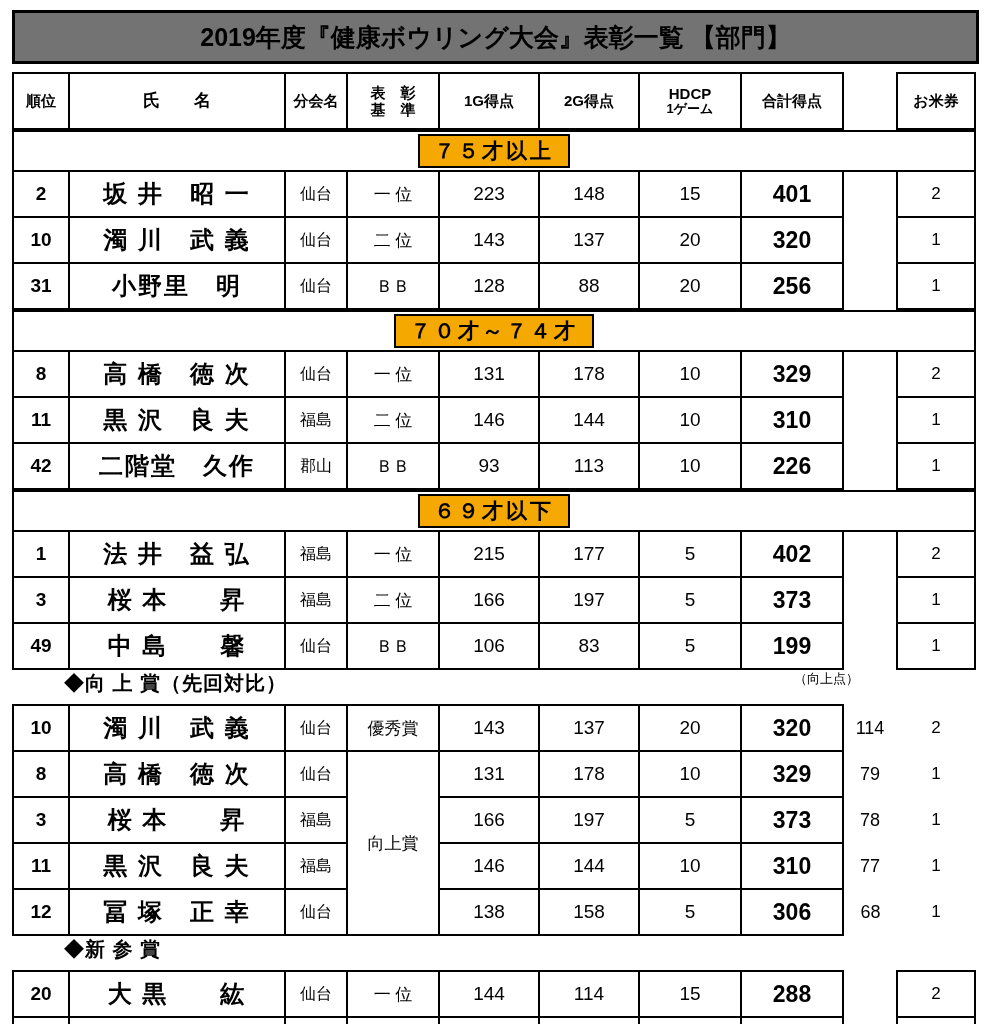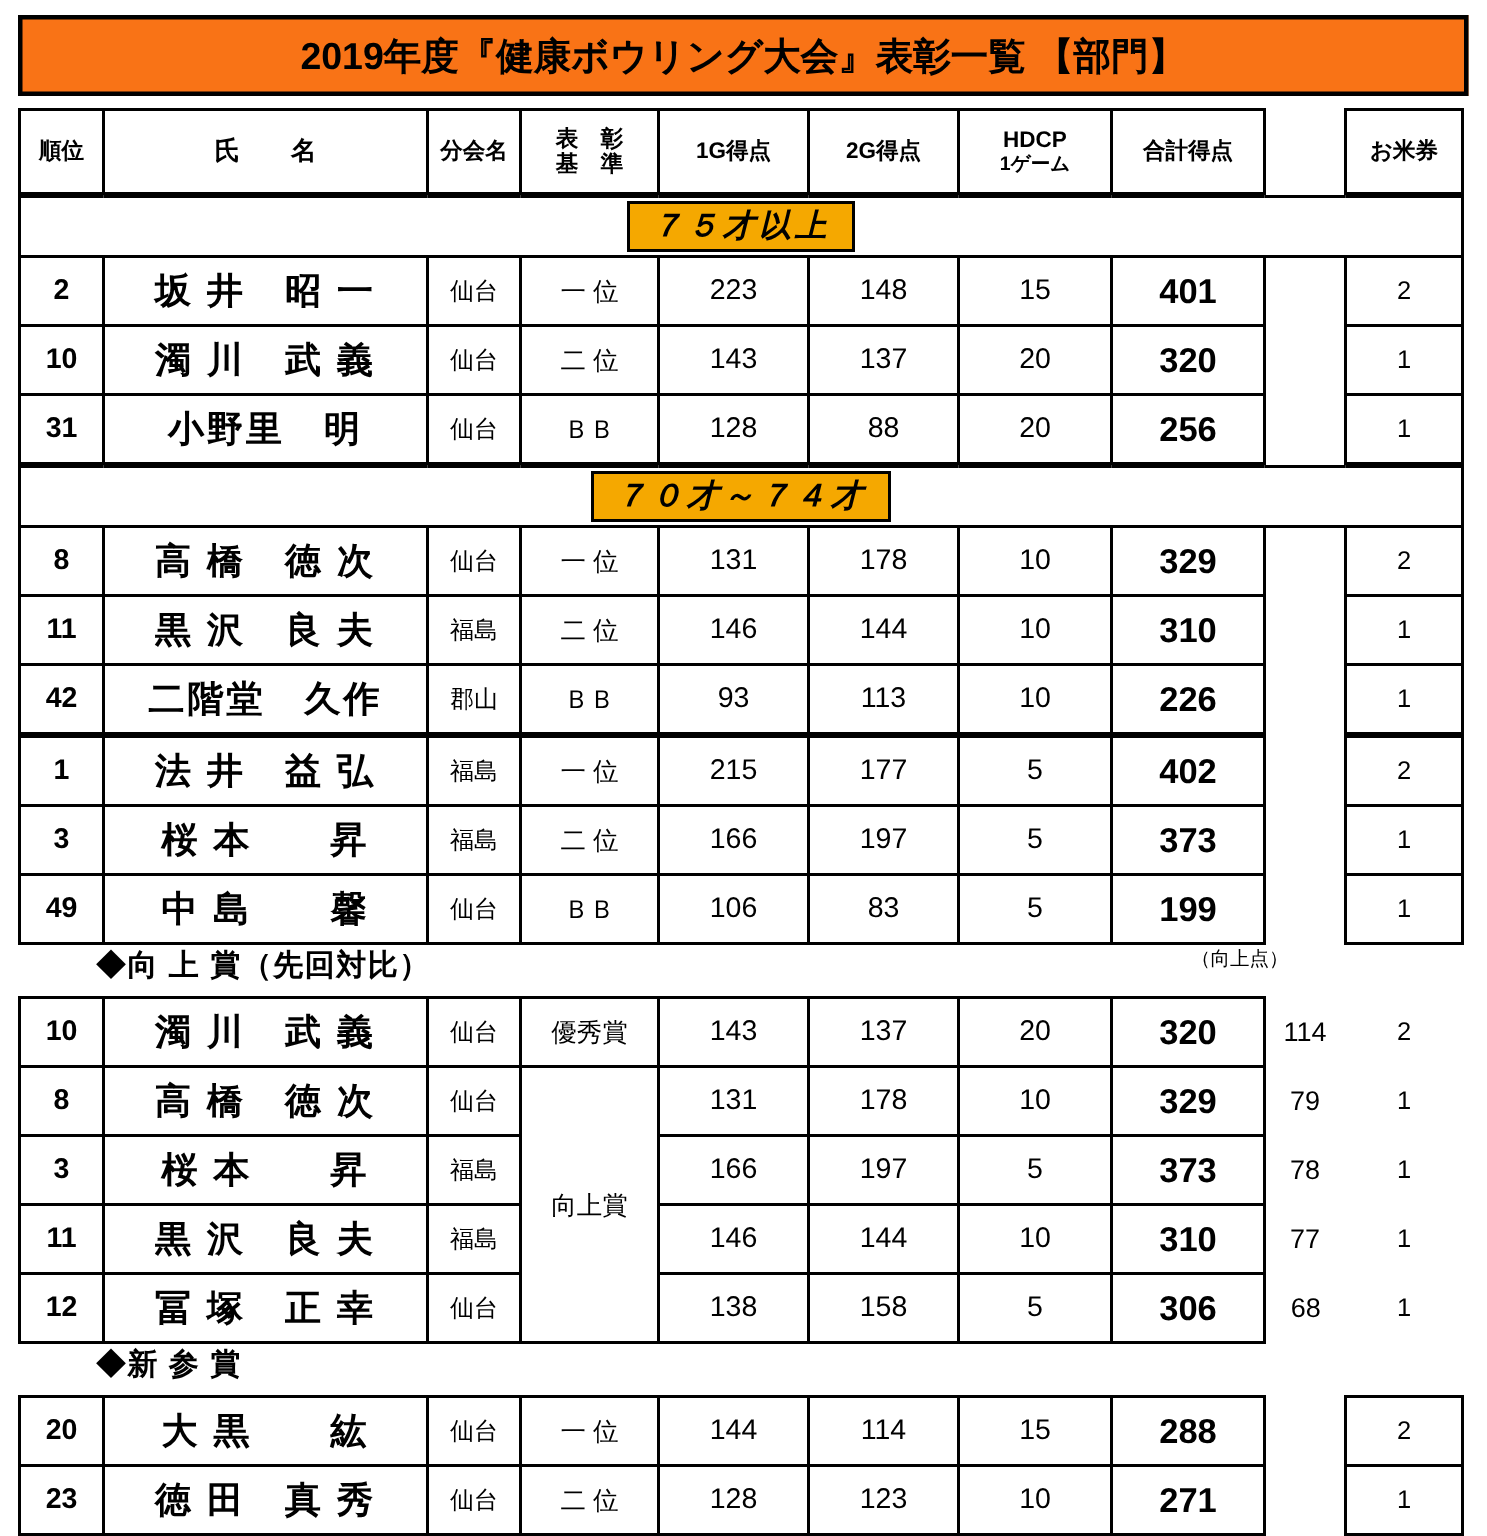--- a/index.html
+++ b/index.html
@@ -23,21 +23,21 @@
   }
 
   
   .title-bar {
     margin: 10px 12px 0 12px;
     border: 3px solid #000;
     height: 48px;
     display: flex;
     align-items: center;
     justify-content: center;
-    background: #f97316;
+    background: #737373;
   }
   .title-text {
     font-size: 25px;
     font-weight: bold;
     letter-spacing: 0px;
     white-space: nowrap;
   }
 
   
   table.grid {
@@ -84,21 +84,20 @@
   .spacer-cell {
     border: none !important;
     background: transparent !important;
   }
 
   
   .catrow td {
     border: none;
     background: transparent;
     height: 38px;
-    font-style: italic;
   }
   .cat-band {
     display: inline-block;
     background: #f5a800;
     border: 2px solid #000;
     font-size: 21px;
     font-weight: bold;
     padding: 2px 14px;
     letter-spacing: 3px;
     line-height: 1.2;
@@ -326,20 +325,25 @@
           <col class="c-branch">
           <col class="c-award">
       <col class="c-g1">
           <col class="c-g2">
           <col class="c-hdcp">
           <col class="c-total">
       <col class="c-gain">
           <col class="c-rice">
     </colgroup>
     <tbody>
+          <tr class="catrow">
+      <td colspan="10" class="cat-wrap">
+        <span class="cat-band">６９才以下</span>
+      </td>
+    </tr>
     <tr class="data">
       <td class="rank">1</td>
       <td class="name">法 井　益 弘</td>
       <td class="branch">福島</td>
       <td class="award">一 位</td>
       <td class="score">215</td>
       <td class="score">177</td>
       <td class="score">5</td>
       <td class="total">402</td>
       <td class="spacer-cell"></td>

